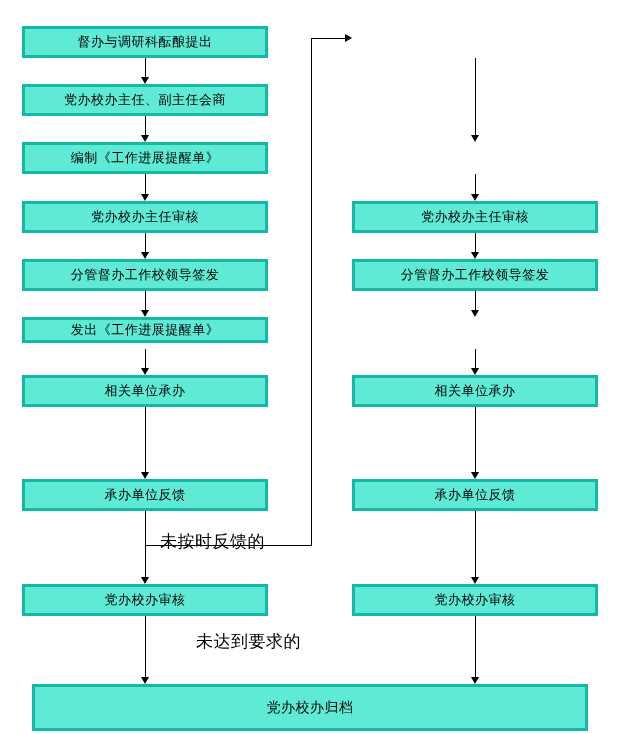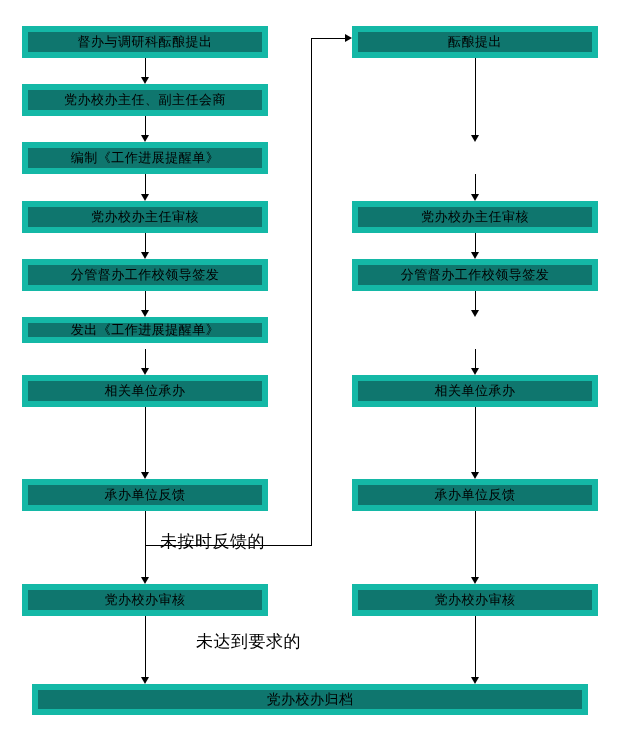--- a/index.html
+++ b/index.html
@@ -13,22 +13,22 @@
   #canvas {
     position: relative;
     width: 620px;
     height: 734px;
     background: #ffffff;
     overflow: hidden;
   }
   .node {
     position: absolute;
     box-sizing: border-box;
-    border: 6px solid #14b8a6;
-    background: #0f766e;
+    border: 3px solid #14b8a6;
+    background: #5eead4;
     display: flex;
     align-items: center;
     justify-content: center;
     font-size: 13px;
     color: #000000;
     line-height: 1.2;
     letter-spacing: 0.5px;
     white-space: nowrap;
   }
   .vline {
@@ -73,28 +73,27 @@
   <div class="node" style="left:22px; top:26px; width:246px; height:32px;">督办与调研科酝酿提出</div>
   <div class="node" style="left:22px; top:84px; width:246px; height:32px;">党办校办主任、副主任会商</div>
   <div class="node" style="left:22px; top:142px; width:246px; height:32px;">编制《工作进展提醒单》</div>
   <div class="node" style="left:22px; top:201px; width:246px; height:32px;">党办校办主任审核</div>
   <div class="node" style="left:22px; top:259px; width:246px; height:32px;">分管督办工作校领导签发</div>
   <div class="node" style="left:22px; top:317px; width:246px; height:26px;">发出《工作进展提醒单》</div>
   <div class="node" style="left:22px; top:375px; width:246px; height:32px;">相关单位承办</div>
   <div class="node" style="left:22px; top:479px; width:246px; height:32px;">承办单位反馈</div>
   <div class="node" style="left:22px; top:584px; width:246px; height:32px;">党办校办审核</div>
 
-  <div class="node" style="left:352px; top:26px; width:246px; height:32px;">酝酿提出</div>
   <div class="node" style="left:352px; top:201px; width:246px; height:32px;">党办校办主任审核</div>
   <div class="node" style="left:352px; top:259px; width:246px; height:32px;">分管督办工作校领导签发</div>
   <div class="node" style="left:352px; top:375px; width:246px; height:32px;">相关单位承办</div>
   <div class="node" style="left:352px; top:479px; width:246px; height:32px;">承办单位反馈</div>
   <div class="node" style="left:352px; top:584px; width:246px; height:32px;">党办校办审核</div>
 
-  <div class="node" style="left:32px; top:684px; width:556px; height:31px; font-size:14px;">党办校办归档</div>
+  <div class="node" style="left:32px; top:684px; width:556px; height:47px; font-size:14px;">党办校办归档</div>
 
   <div class="vline" style="left:145px; top:58px; height:19px;"></div>
   <div class="arrowdown" style="left:141px; top:77px;"></div>
 
   <div class="vline" style="left:145px; top:116px; height:19px;"></div>
   <div class="arrowdown" style="left:141px; top:135px;"></div>
 
   <div class="vline" style="left:145px; top:174px; height:20px;"></div>
   <div class="arrowdown" style="left:141px; top:194px;"></div>
 

